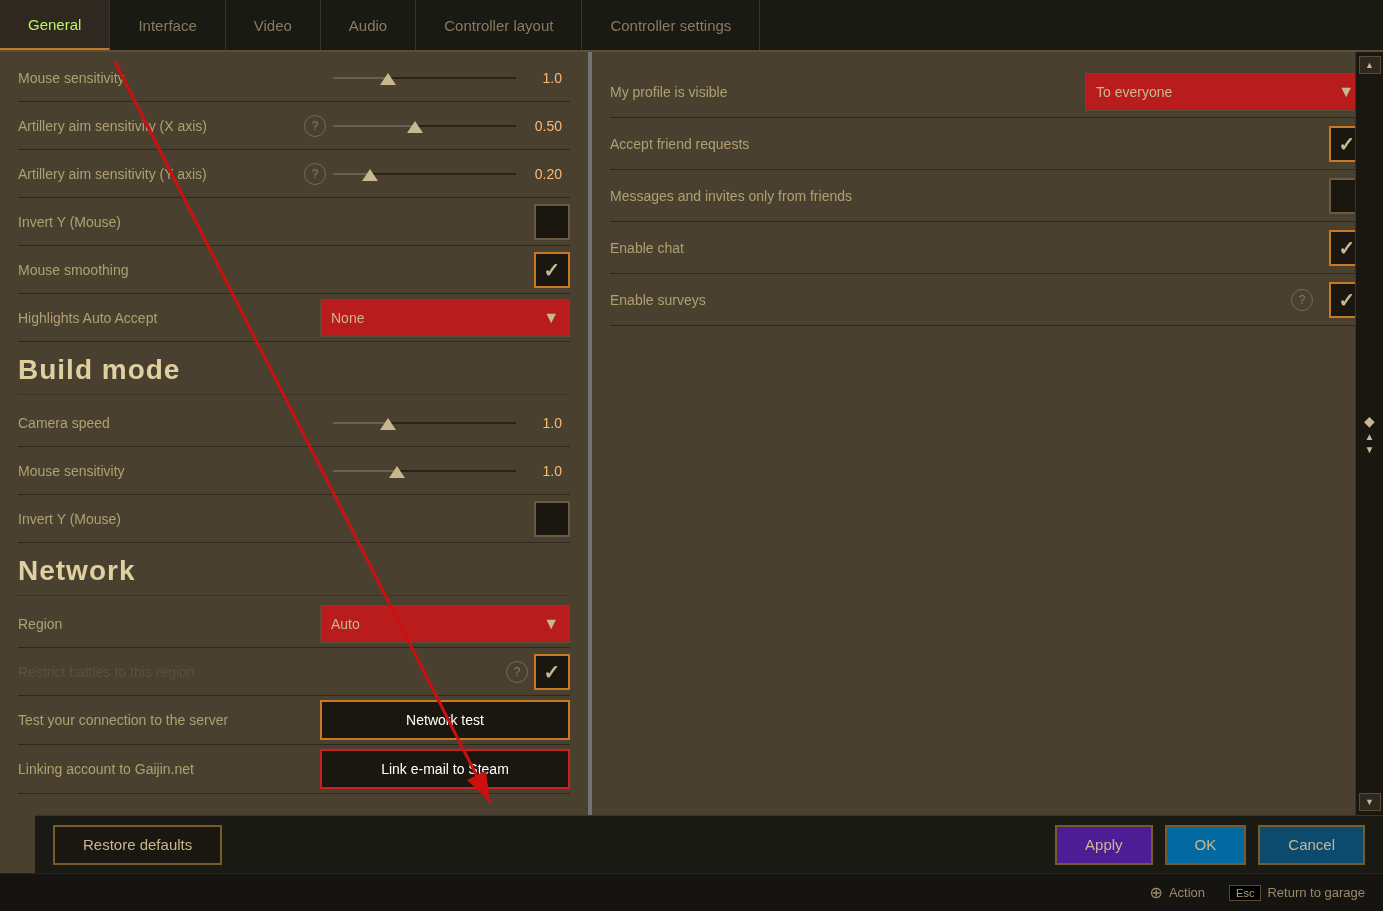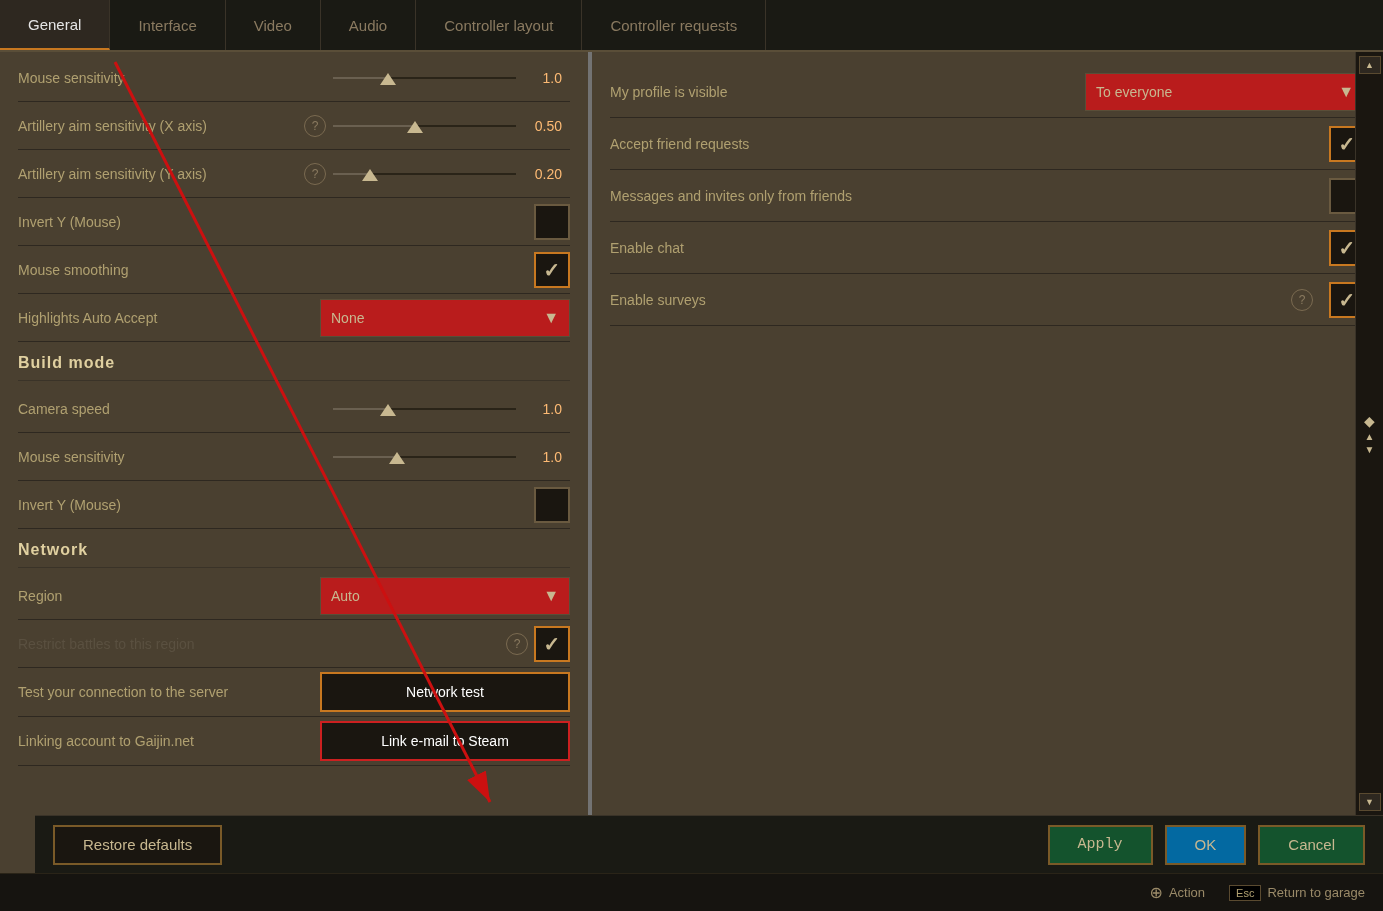--- a/index.html
+++ b/index.html
@@ -25,21 +25,21 @@
       display: flex;
       align-items: center;
       font-size: 15px;
       color: #8a7a60;
       cursor: pointer;
       border-right: 1px solid #3a3328;
       position: relative;
     }
     .tab.active {
       background: #2e2820;
-      color: #e5e5e5;
+      color: #bef264;
       border-bottom: 2px solid #c87820;
     }
 
     
     .main-content {
       display: flex;
       height: calc(911px - 52px - 58px - 38px);
       overflow: hidden;
     }
 
@@ -52,21 +52,21 @@
     }
 
     
     .right-panel {
       flex: 1;
       padding: 14px 18px;
     }
 
     
     .section-heading {
-      font-size: 16px;
+      font-size: 28px;
       color: #e0d0a0;
       font-weight: bold;
       margin: 12px 0 8px 0;
       letter-spacing: 1px;
     }
 
     
     .setting-row {
       display: flex;
       align-items: center;
@@ -226,28 +226,27 @@
       font-size: 15px;
       cursor: pointer;
       display: flex;
       align-items: center;
       justify-content: center;
     }
     .btn-restore {
       border-color: #7a5a28;
     }
     .btn-apply {
-      background: #14532d;
-      font-family: Liberation Mono, monospace;
+      background: #4c1d95;
     }
     .btn-ok {
       background: #0369a1;
     }
     .btn-cancel {
-      background: #14532d;
+      background: #0c4a6e;
     }
     .spacer { flex: 1; }
 
     
     .action-bar {
       height: 38px;
       background: #161410;
       border-top: 1px solid #2a2418;
       display: flex;
       align-items: center;
@@ -338,21 +337,21 @@
   <div class="tab">
     <span>Video</span>
   </div>
   <div class="tab">
     <span>Audio</span>
   </div>
   <div class="tab">
     <span>Controller layout</span>
   </div>
   <div class="tab">
-    <span>Controller requests</span>
+    <span>Controller settings</span>
   </div>
 </div>
 
 <div class="main-content">
 
   <div class="left-panel">
 
     <div class="setting-row">
       <span class="setting-label">Mouse sensitivity</span>
       <div class="slider-container">

